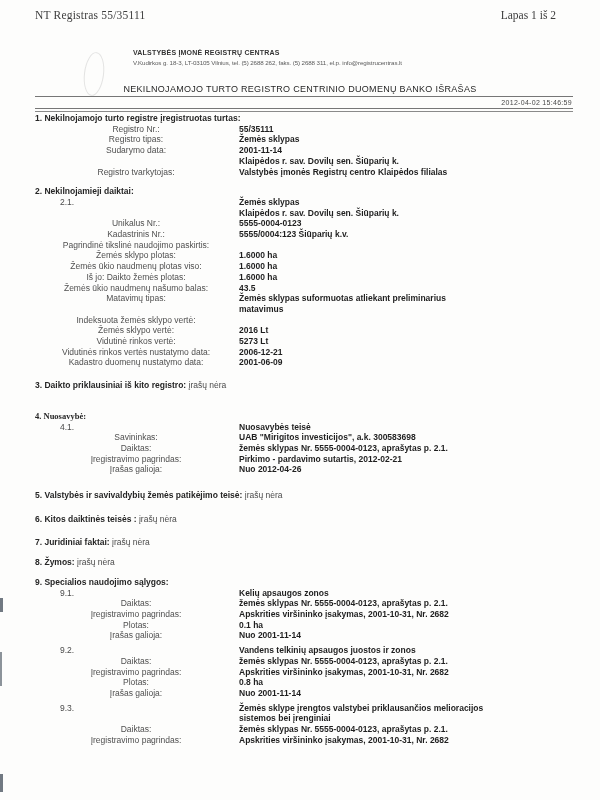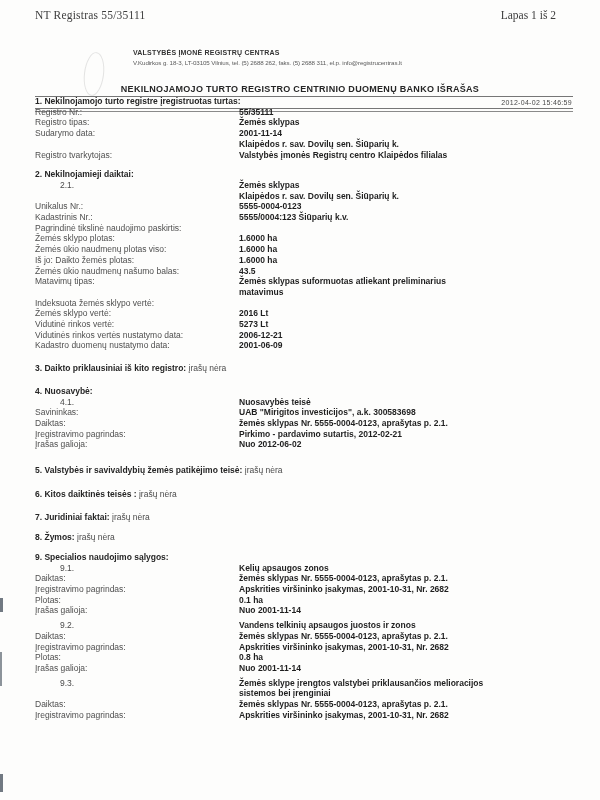--- a/index.html
+++ b/index.html
@@ -10,32 +10,32 @@
   }
   
   .top-ref{position:absolute;left:35px;top:9px;font-family:"Liberation Serif",serif;
     font-size:11.5px;color:#3d3d3d;letter-spacing:.2px}
   .top-page{position:absolute;right:44px;top:9px;font-family:"Liberation Serif",serif;
     font-size:11.5px;color:#3d3d3d}
   .org{position:absolute;left:133px;top:48px;line-height:9px}
   .org-name{font-size:7px;font-weight:bold;color:#333;letter-spacing:.2px}
   .org-addr{font-size:6.2px;color:#5a5a5a;margin-top:1px;letter-spacing:-.1px}
   .doc-title{position:absolute;left:0;top:84px;width:100%;text-align:center;
-    font-size:9px;font-weight:bold;color:#262626;letter-spacing:.3px}
+    font-size:9px;font-weight:normal;color:#262626;letter-spacing:.3px}
   .rule{position:absolute;left:35px;width:538px;height:1px;background:#767676}
   .rule-soft{background:#8a8a8a}
   .stamp-time{position:absolute;right:28px;top:99px;font-size:7px;color:#484848;letter-spacing:.3px}
   
-  .doc-body{position:absolute;left:35px;top:96px;width:540px}
+  .doc-body{position:absolute;left:35px;top:113px;width:540px}
   .blk{font-size:8.5px;line-height:10.7px}
   .heading{font-weight:bold;color:#262626}
   .hb{font-weight:bold;color:#262626}
   .hrest{font-weight:normal;color:#4a4a4a}
   .row{display:flex;align-items:flex-start}
-  .lbl{flex:0 0 204px;width:204px;text-align:left;color:#4f4f4f;padding-right:2px;box-sizing:border-box}
+  .lbl{flex:0 0 204px;width:204px;text-align:center;color:#4f4f4f;padding-right:2px;box-sizing:border-box}
   .num{flex:0 0 204px;width:204px;padding-left:25px;color:#4a4a4a;box-sizing:border-box}
   .val{font-weight:bold;color:#1f1f1f;white-space:pre-line;flex:1}
   
   .stamp-mark{position:absolute;left:84px;top:52px;width:18px;height:42px;
     border:1.5px solid #c9c9c9;border-radius:50%;opacity:.5;transform:rotate(7deg)}
   .edge-mark{position:absolute;left:0;background:#414c59}
   .edge-a{top:598px;width:3px;height:14px;opacity:.75}
   .edge-b{top:652px;width:2px;height:34px;opacity:.6}
   .edge-c{top:774px;width:3px;height:18px;opacity:.75}
 </style>
@@ -132,40 +132,40 @@
     </div>
     <div class="blk row">
       <span class="lbl">Vidutinės rinkos vertės nustatymo data:</span>
       <span class="val">2006-12-21</span>
     </div>
     <div class="blk row">
       <span class="lbl">Kadastro duomenų nustatymo data:</span>
       <span class="val">2001-06-09</span>
     </div>
     <div class="blk" style="margin-top: 12px;"><span class="hb">3. Daikto priklausiniai iš kito registro:</span><span class="hrest"> įrašų nėra</span></div>
-    <div class="blk heading" style="margin-top: 12px;">4. Nuosavybė:</div>
+    <div class="blk heading" style="margin-top: 20px; font-family: Liberation Serif, serif;">4. Nuosavybė:</div>
     <div class="blk row">
       <span class="num">4.1.</span>
       <span class="val">Nuosavybės teisė</span>
     </div>
     <div class="blk row">
       <span class="lbl">Savininkas:</span>
       <span class="val">UAB "Mirigitos investicijos", a.k. 300583698</span>
     </div>
     <div class="blk row">
       <span class="lbl">Daiktas:</span>
       <span class="val">žemės sklypas Nr. 5555-0004-0123, aprašytas p. 2.1.</span>
     </div>
     <div class="blk row">
       <span class="lbl">Įregistravimo pagrindas:</span>
       <span class="val">Pirkimo - pardavimo sutartis, 2012-02-21</span>
     </div>
     <div class="blk row">
       <span class="lbl">Įrašas galioja:</span>
-      <span class="val">Nuo 2012-06-02</span>
+      <span class="val">Nuo 2012-04-26</span>
     </div>
     <div class="blk" style="margin-top: 15px;"><span class="hb">5. Valstybės ir savivaldybių žemės patikėjimo teisė:</span><span class="hrest"> įrašų nėra</span></div>
     <div class="blk" style="margin-top: 13px;"><span class="hb">6. Kitos daiktinės teisės :</span><span class="hrest"> įrašų nėra</span></div>
     <div class="blk" style="margin-top: 12px;"><span class="hb">7. Juridiniai faktai:</span><span class="hrest"> įrašų nėra</span></div>
     <div class="blk" style="margin-top: 10px;"><span class="hb">8. Žymos:</span><span class="hrest"> įrašų nėra</span></div>
     <div class="blk heading" style="margin-top: 9px;">9. Specialios naudojimo sąlygos:</div>
     <div class="blk row">
       <span class="num">9.1.</span>
       <span class="val">Kelių apsaugos zonos</span>
     </div>

